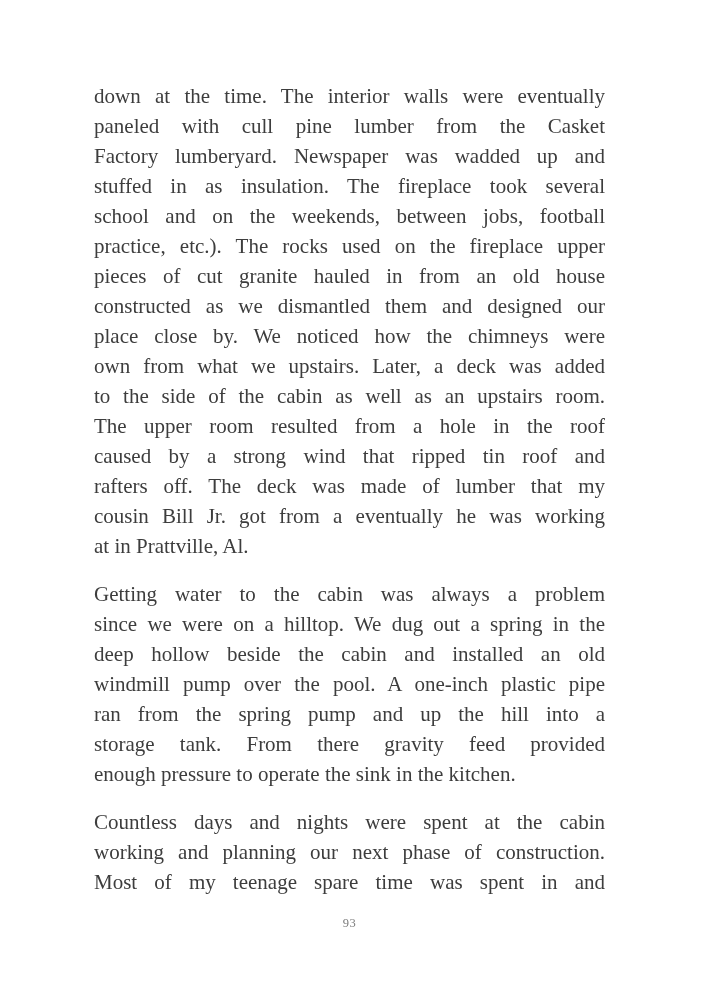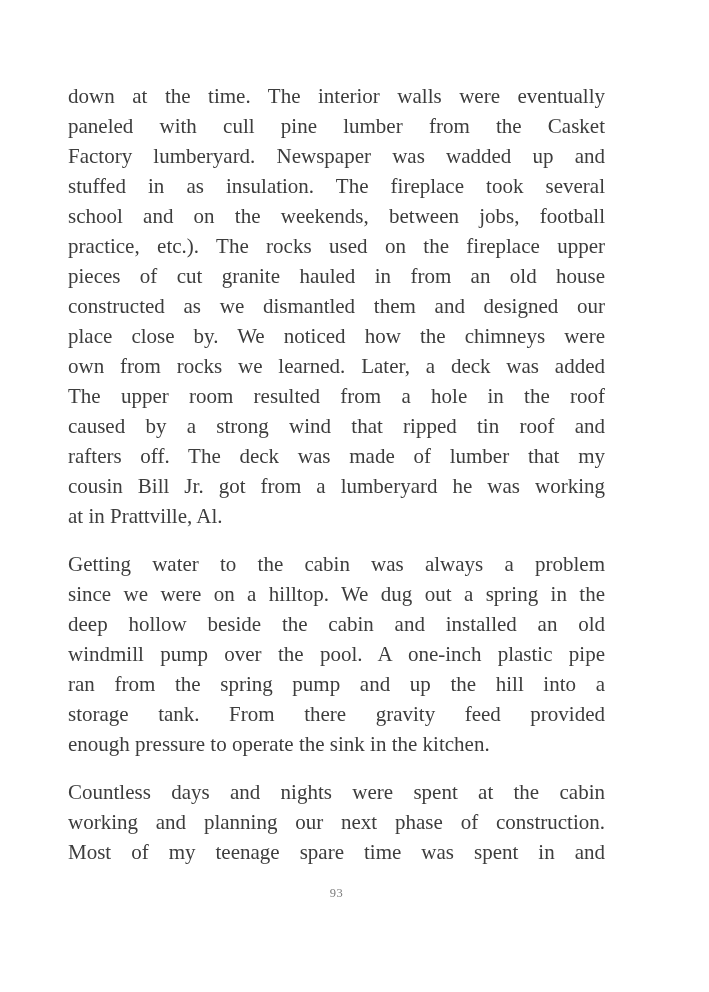--- a/index.html
+++ b/index.html
@@ -9,21 +9,21 @@
   }
   body {
     width: 709px;
     height: 992px;
     overflow: hidden;
   }
   .page {
     box-sizing: border-box;
     width: 709px;
     height: 992px;
-    padding: 81px 104px 0 68px;
+    padding: 81px 104px 0 94px;
     background: #ffffff;
     font-family: "Liberation Serif", "DejaVu Serif", serif;
     font-size: 21px;
     line-height: 30px;
     color: #3d3d3d;
   }
   .para {
     margin: 0 0 18px 0;
   }
   .line {
@@ -55,25 +55,26 @@
   <div class="para">
     <div class="line jline">down at the time. The interior walls were eventually</div>
     <div class="line jline">paneled with cull pine lumber from the Casket</div>
     <div class="line jline">Factory lumberyard. Newspaper was wadded up and</div>
     <div class="line jline">stuffed in as insulation. The fireplace took several</div>
     <div class="line jline">school and on the weekends, between jobs, football</div>
     <div class="line jline">practice, etc.). The rocks used on the fireplace upper</div>
     <div class="line jline">pieces of cut granite hauled in from an old house</div>
     <div class="line jline">constructed as we dismantled them and designed our</div>
     <div class="line jline">place close by. We noticed how the chimneys were</div>
-    <div class="line jline">own from rocks we learned. Later, a deck was added</div>
+    <div class="line jline">own from what we upstairs. Later, a deck was added</div>
+    <div class="line jline">to the side of the cabin as well as an upstairs room.</div>
     <div class="line jline">The upper room resulted from a hole in the roof</div>
     <div class="line jline">caused by a strong wind that ripped tin roof and</div>
     <div class="line jline">rafters off. The deck was made of lumber that my</div>
-    <div class="line jline">cousin Bill Jr. got from a lumberyard he was working</div>
+    <div class="line jline">cousin Bill Jr. got from a eventually he was working</div>
     <div class="line lastline">at in Prattville, Al.</div>
   </div>
 
   <div class="para">
     <div class="line jline">Getting water to the cabin was always a problem</div>
     <div class="line jline">since we were on a hilltop. We dug out a spring in the</div>
     <div class="line jline">deep hollow beside the cabin and installed an old</div>
     <div class="line jline">windmill pump over the pool. A one-inch plastic pipe</div>
     <div class="line jline">ran from the spring pump and up the hill into a</div>
     <div class="line jline">storage tank. From there gravity feed provided</div>

